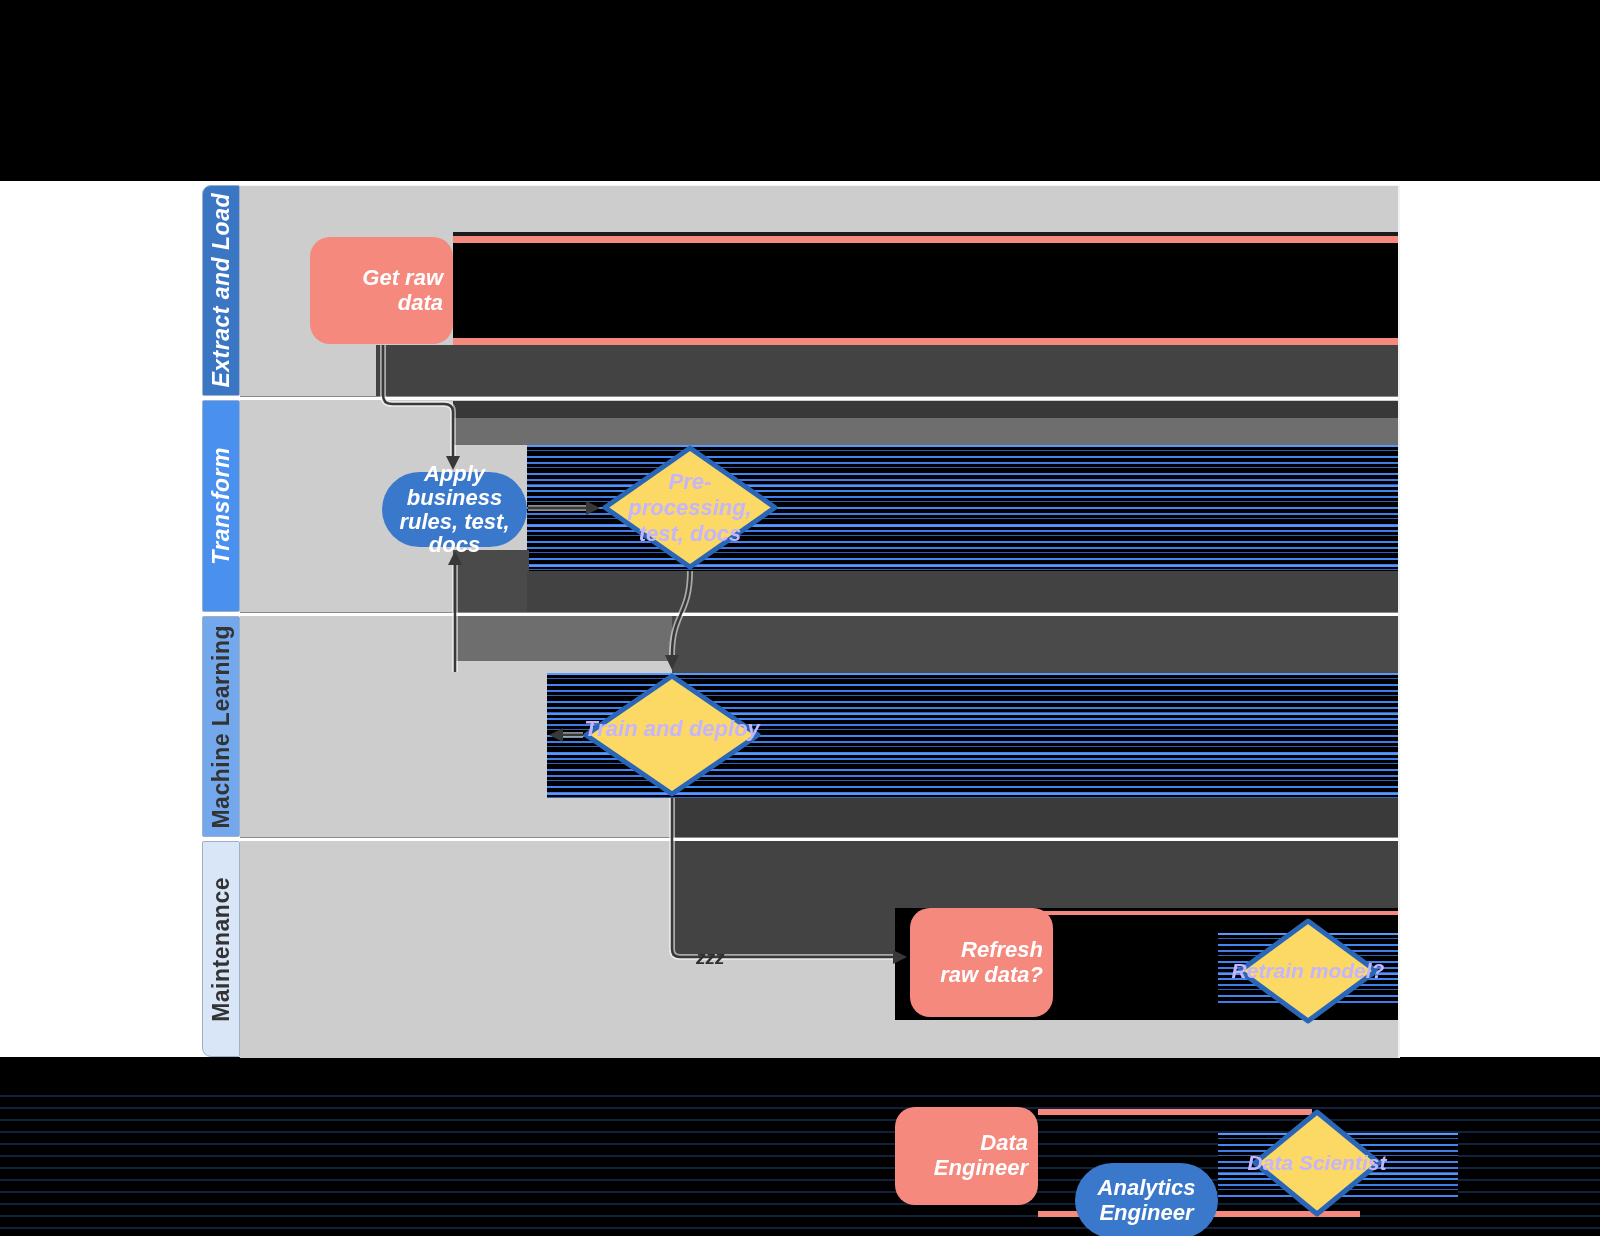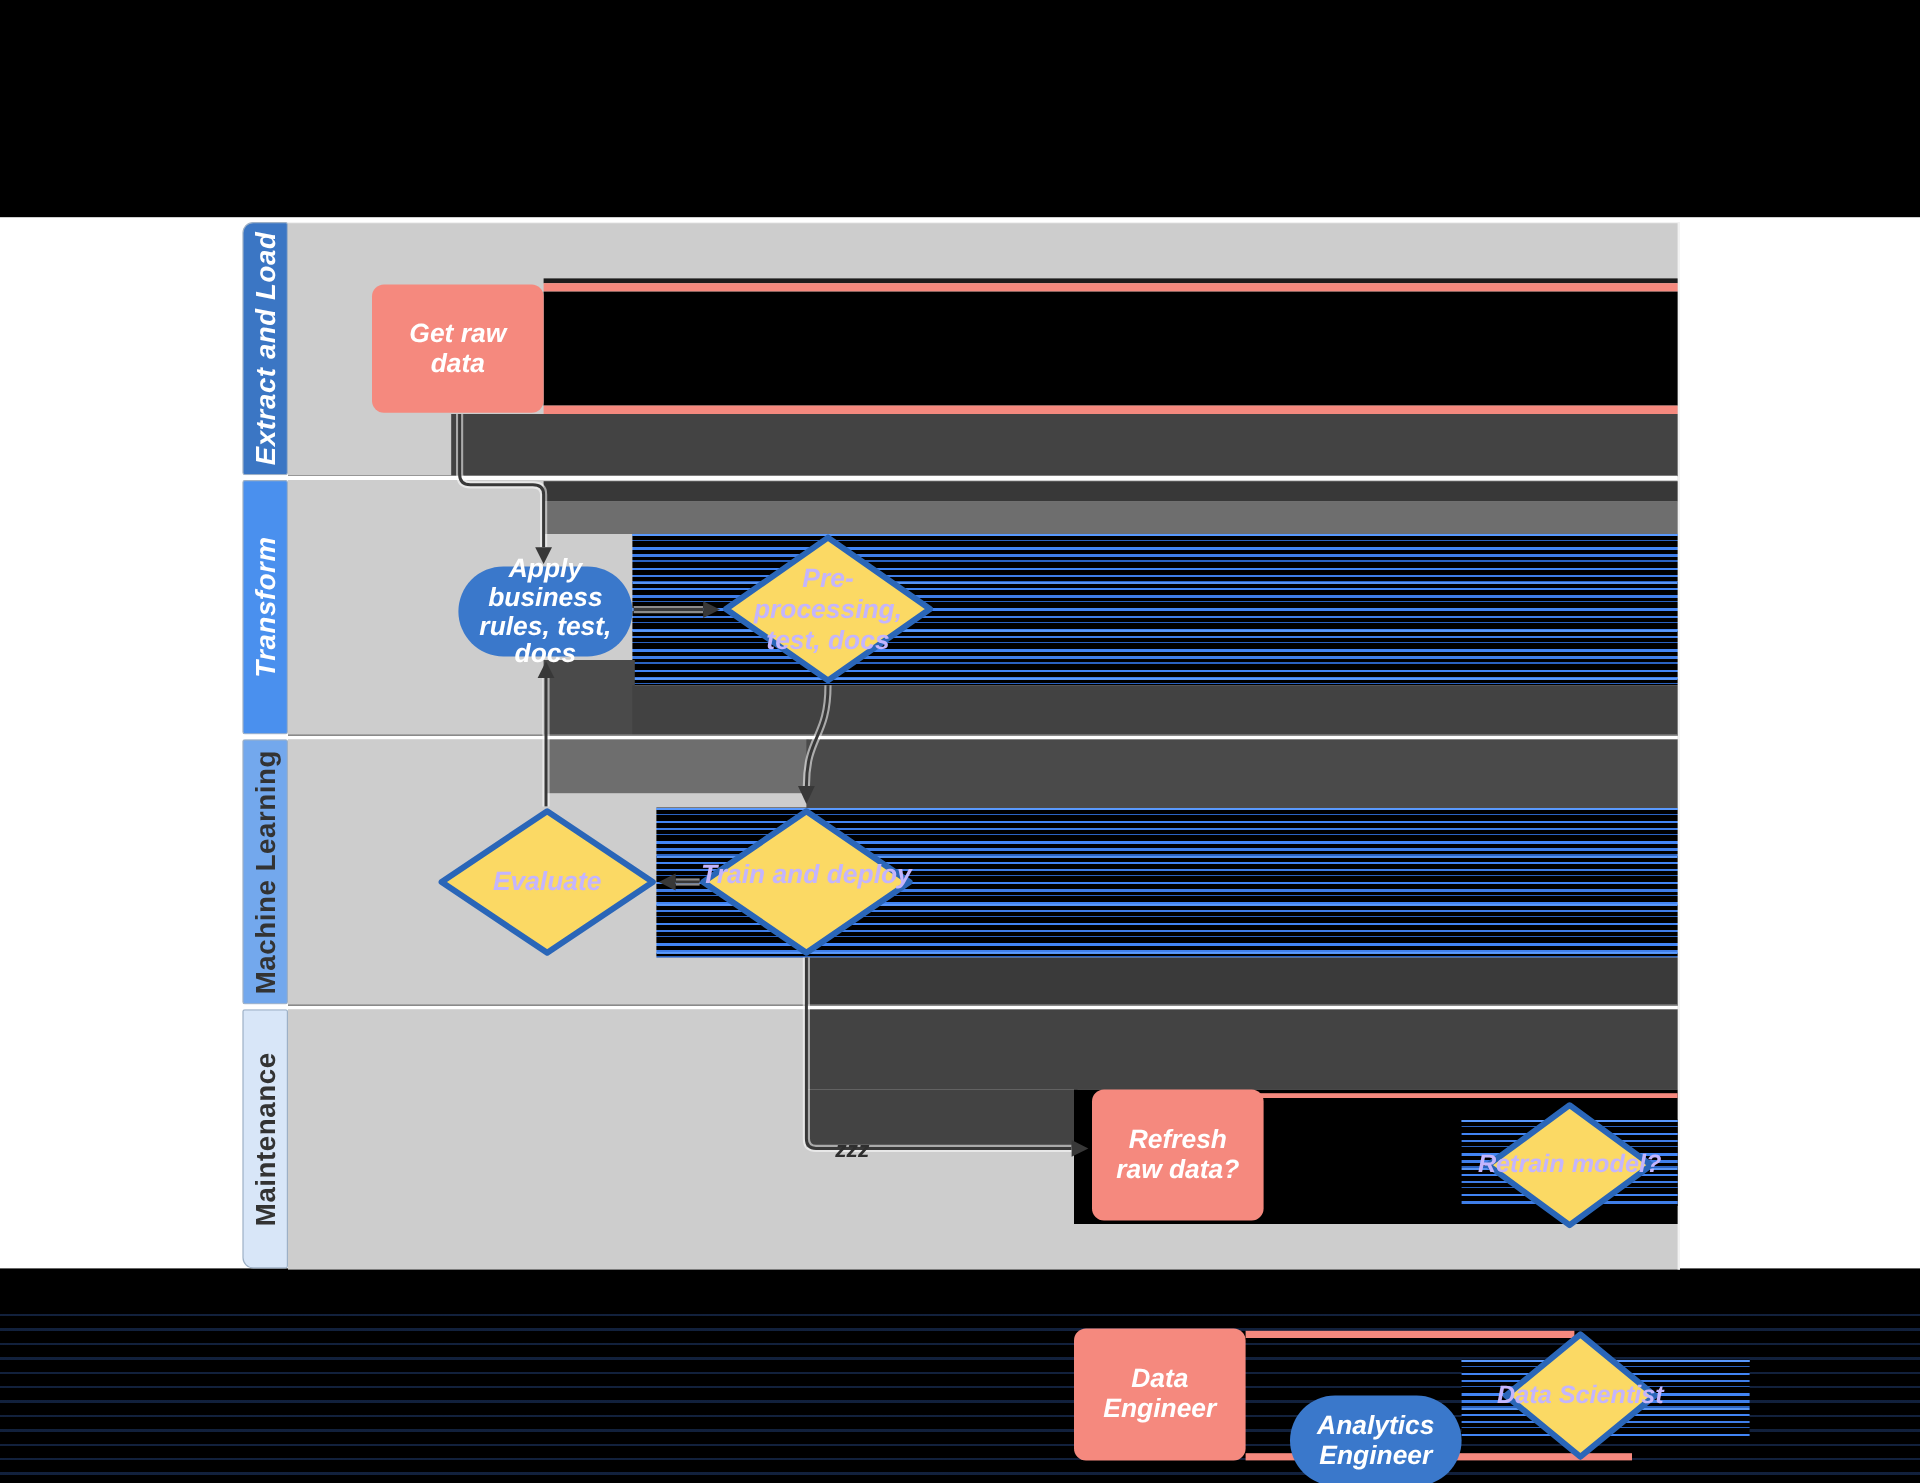--- a/index.html
+++ b/index.html
@@ -20,21 +20,21 @@
   
   .lane-line{left:240px;width:1158px;height:4px;background:linear-gradient(180deg,#8a8a8a 0 1px,#ffffff 1px 4px);}
   .hdr-gap{left:202px;width:38px;height:4px;background:#fff;}
   .stripes-blue{background:
      repeating-linear-gradient(180deg, rgba(91,155,255,.95) 0 2px, transparent 2px 40px),
      repeating-linear-gradient(180deg, #3f7ee8 0 2px, #000 2px 5px, #2a62c0 5px 6px, #000 6px 11px, #4285f4 11px 13px, #000 13px 17px);}
   .stripes-faint{background:repeating-linear-gradient(180deg, transparent 0 10px, rgba(70,130,240,.25) 10px 12px);}
   
   .node{display:flex;align-items:center;justify-content:center;text-align:center;
         font-size:22px;font-style:italic;font-weight:600;line-height:1.12;box-sizing:border-box;}
-  .proc{background:var(--salmon,#F5897E);color:#fff;border-radius:10px;padding:4px 10px;}
+  .proc{background:var(--salmon,#F5897E);color:#fff;border-radius:20px;padding:4px 10px;text-align:right;}
   .pill{background:var(--blue,#3A78CB);color:#fff;border-radius:40px;padding:4px 12px;}
   .diamond{background:transparent;}
   .diamond svg{position:absolute;left:0;top:0;}
   .diamond .dlabel{position:absolute;left:50%;top:50%;transform:translate(-50%,-50%);
         color:#c4b5fd;font-size:22px;font-style:italic;font-weight:600;white-space:nowrap;text-align:center;}
   .small-label .dlabel{font-size:21px;}
 </style>
 </head>
 <body>
 
@@ -123,26 +123,20 @@
     <span>Apply business rules, test, docs</span>
   </div>
 
   <div class="abs diamond" style="left:602px;top:445px;width:176px;height:125px;">
     <svg width="176" height="125" viewBox="0 0 176 125" xmlns="http://www.w3.org/2000/svg">
       <polygon points="88,3 173,62.5 88,122 3,62.5" fill="var(--yellow,#FBD964)" stroke="var(--yellowb,#2A66B8)" stroke-width="5" stroke-linejoin="round"></polygon>
     </svg>
     <div class="dlabel" style="white-space:normal;width:150px;">Pre-processing, test, docs</div>
   </div>
 
-  <div class="abs diamond" style="left:365px;top:673px;width:182px;height:124px;">
-    <svg width="182" height="124" viewBox="0 0 182 124" xmlns="http://www.w3.org/2000/svg">
-      <polygon points="91,3 179,62 91,121 3,62" fill="var(--yellow,#FBD964)" stroke="var(--yellowb,#2A66B8)" stroke-width="5" stroke-linejoin="round"></polygon>
-    </svg>
-    <div class="dlabel">Evaluate</div>
-  </div>
 
   <div class="abs diamond" style="left:583px;top:673px;width:178px;height:112px;">
     <svg width="178" height="124" viewBox="0 0 178 124" xmlns="http://www.w3.org/2000/svg">
       <polygon points="89,3 175,62 89,121 3,62" fill="var(--yellow,#FBD964)" stroke="var(--yellowb,#2A66B8)" stroke-width="5" stroke-linejoin="round"></polygon>
     </svg>
     <div class="dlabel">Train and deploy</div>
   </div>
 
   <div class="abs node proc" style="left:910px;top:908px;width:143px;height:109px;">
     <span>Refresh raw data?</span>
@@ -154,21 +148,21 @@
       <polygon points="71,3 139,53 71,103 3,53" fill="var(--yellow,#FBD964)" stroke="var(--yellowb,#2A66B8)" stroke-width="5" stroke-linejoin="round"></polygon>
     </svg>
     <div class="dlabel">Retrain model?</div>
   </div>
 
   <div class="abs stripes-faint" style="left:0;top:1085px;width:1600px;height:145px;"></div>
   <div class="abs" style="left:1038px;top:1109px;width:274px;height:6px;background:var(--salmon,#F5897E);"></div>
   <div class="abs" style="left:1038px;top:1211px;width:322px;height:6px;background:var(--salmon,#F5897E);"></div>
   <div class="abs stripes-blue" style="left:1218px;top:1133px;width:240px;height:64px;"></div>
 
-  <div class="abs node proc" style="left:895px;top:1107px;width:143px;height:110px;">
+  <div class="abs node proc" style="left:895px;top:1107px;width:143px;height:98px;">
     <span>Data Engineer</span>
   </div>
 
   <div class="abs node pill" style="left:1075px;top:1163px;width:143px;height:75px;">
     <span>Analytics Engineer</span>
   </div>
 
   <div class="abs diamond small-label" style="left:1252px;top:1109px;width:130px;height:108px;">
     <svg width="130" height="108" viewBox="0 0 130 108" xmlns="http://www.w3.org/2000/svg">
       <polygon points="65,3 127,54 65,105 3,54" fill="var(--yellow,#FBD964)" stroke="var(--yellowb,#2A66B8)" stroke-width="5" stroke-linejoin="round"></polygon>

